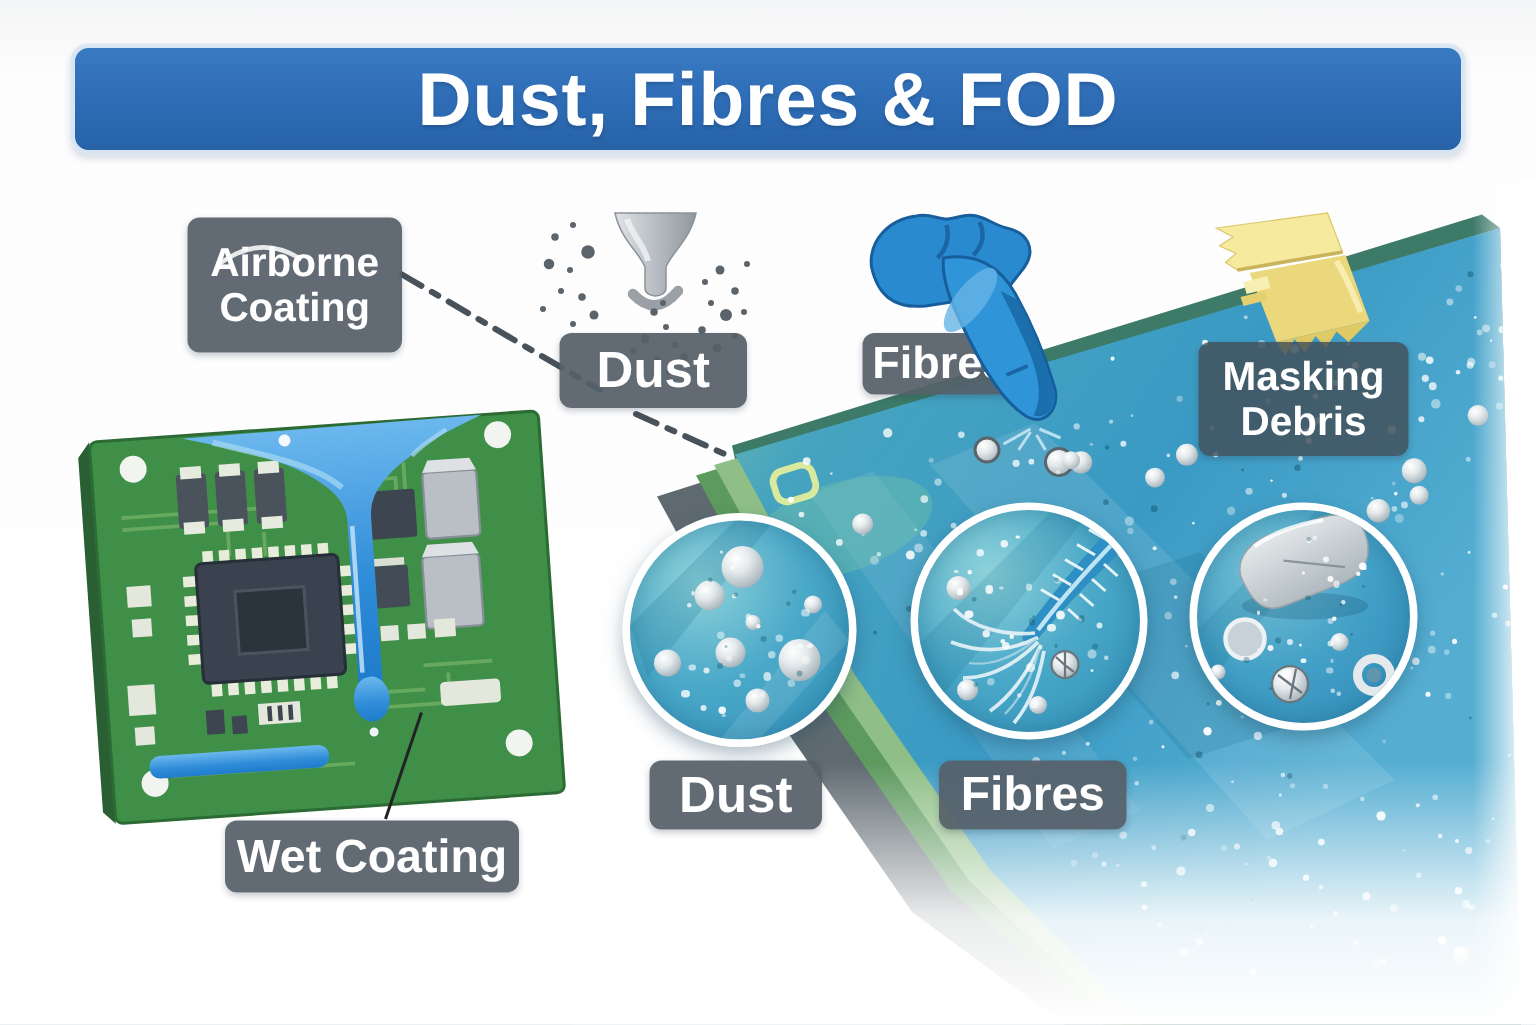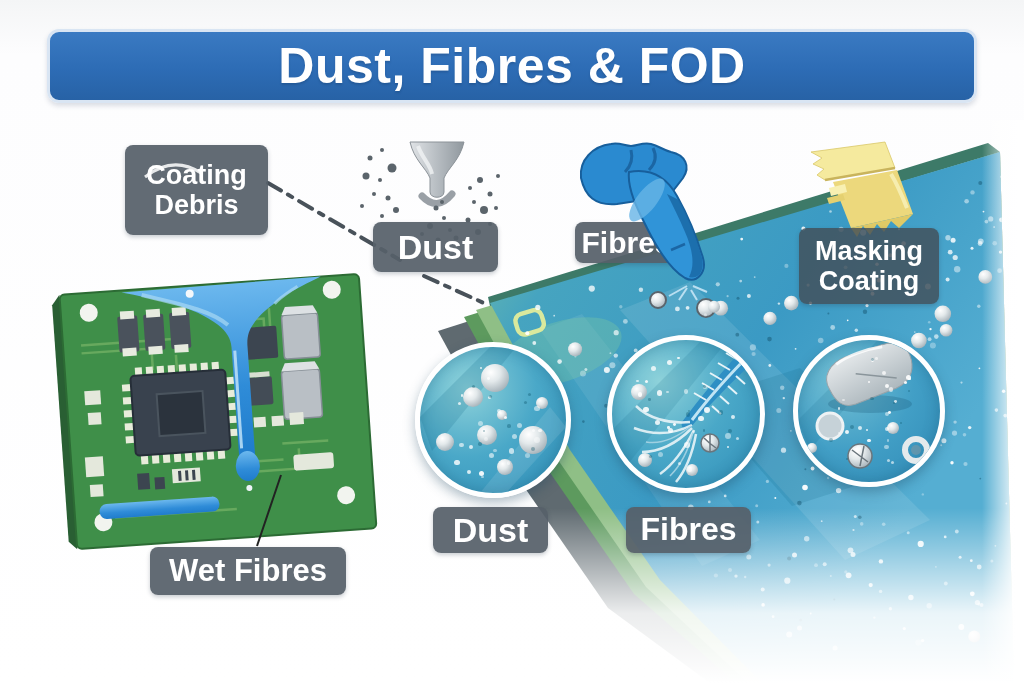--- a/index.html
+++ b/index.html
@@ -591,37 +591,37 @@
       <circle cx="95" cy="88" r="6" fill="url(#sg)"></circle>
       <circle cx="14" cy="108" r="5" fill="url(#sg)"></circle>
     </svg>
     <span class="dots"></span>
   <span class="dot" style="left: 69.4px; top: 98.5px; width: 3.7px; height: 3.7px; background: rgba(255, 255, 255, 0.89);"></span><span class="dot" style="left: 46.9px; top: 90.2px; width: 4.3px; height: 4.3px; background: rgba(255, 255, 255, 0.88);"></span><span class="dot" style="left: 57.5px; top: 105.8px; width: 5.1px; height: 5.1px; background: rgba(255, 255, 255, 0.59);"></span><span class="dot" style="left: 86.9px; top: 44.2px; width: 4.2px; height: 4.2px; background: rgba(255, 255, 255, 0.89);"></span><span class="dot" style="left: 73.3px; top: 18.9px; width: 2.9px; height: 2.9px; background: rgba(255, 255, 255, 0.9);"></span><span class="dot" style="left: 59.7px; top: 85.7px; width: 4.1px; height: 4.1px; background: rgba(255, 255, 255, 0.74);"></span><span class="dot" style="left: 107.6px; top: 34.6px; width: 5px; height: 5px; background: rgba(255, 255, 255, 0.91);"></span><span class="dot" style="left: 86px; top: 104.6px; width: 4.9px; height: 4.9px; background: rgba(255, 255, 255, 0.48);"></span><span class="dot" style="left: 88.6px; top: 99.4px; width: 2.4px; height: 2.4px; background: rgba(255, 255, 255, 0.44);"></span><span class="dot" style="left: 90.7px; top: 47.2px; width: 4.5px; height: 4.5px; background: rgba(255, 255, 255, 0.62);"></span><span class="dot" style="left: 39.9px; top: 92.3px; width: 2.2px; height: 2.2px; background: rgba(255, 255, 255, 0.5);"></span><span class="dot" style="left: 90.2px; top: 71.2px; width: 2.8px; height: 2.8px; background: rgba(255, 255, 255, 0.9);"></span><span class="dot" style="left: 87.1px; top: 86.8px; width: 3.9px; height: 3.9px; background: rgba(255, 255, 255, 0.69);"></span><span class="dot" style="left: 44.1px; top: 58.6px; width: 2.8px; height: 2.8px; background: rgba(255, 255, 255, 0.5);"></span><span class="dot" style="left: 67.5px; top: 88.5px; width: 2.5px; height: 2.5px; background: rgba(255, 255, 255, 0.83);"></span><span class="dot" style="left: 39.7px; top: 67.2px; width: 2.5px; height: 2.5px; background: rgba(255, 255, 255, 0.72);"></span><span class="dot" style="left: 92.9px; top: 120.6px; width: 3.1px; height: 3.1px; background: rgba(255, 255, 255, 0.6);"></span><span class="dot" style="left: 69.7px; top: 40.7px; width: 2.2px; height: 2.2px; background: rgba(255, 255, 255, 0.88);"></span><span class="dot" style="left: 96.4px; top: 60.1px; width: 2.9px; height: 2.9px; background: rgba(255, 255, 255, 0.73);"></span><span class="dot" style="left: 56.4px; top: 107.8px; width: 2.6px; height: 2.6px; background: rgba(255, 255, 255, 0.53);"></span><span class="dot" style="left: 87px; top: 71.5px; width: 4.3px; height: 4.3px; background: rgba(255, 255, 255, 0.5);"></span><span class="dot" style="left: 106px; top: 40.6px; width: 3.1px; height: 3.1px; background: rgba(255, 255, 255, 0.9);"></span><span class="dot" style="left: 88.7px; top: 119.4px; width: 3.1px; height: 3.1px; background: rgba(255, 255, 255, 0.59);"></span><span class="dot" style="left: 77.2px; top: 17.3px; width: 2.4px; height: 2.4px; background: rgba(255, 255, 255, 0.57);"></span><span class="dot" style="left: 84.3px; top: 31.3px; width: 4.2px; height: 4.2px; background: rgba(255, 255, 255, 0.75);"></span><span class="dot" style="left: 110px; top: 37.7px; width: 2.6px; height: 2.6px; background: rgba(255, 255, 255, 0.85);"></span><span class="dot" style="left: 30.8px; top: 98px; width: 3.9px; height: 3.9px; background: rgba(10, 80, 100, 0.35);"></span><span class="dot" style="left: 101.8px; top: 82.1px; width: 2.2px; height: 2.2px; background: rgba(10, 80, 100, 0.35);"></span><span class="dot" style="left: 72.2px; top: 56.8px; width: 3.5px; height: 3.5px; background: rgba(10, 80, 100, 0.35);"></span><span class="dot" style="left: 94.7px; top: 62.1px; width: 2.1px; height: 2.1px; background: rgba(10, 80, 100, 0.35);"></span><span class="dot" style="left: 51.5px; top: 85px; width: 4.4px; height: 4.4px; background: rgba(10, 80, 100, 0.35);"></span><span class="dot" style="left: 73.1px; top: 18.1px; width: 3px; height: 3px; background: rgba(10, 80, 100, 0.35);"></span><span class="dot" style="left: 110.1px; top: 50px; width: 2.1px; height: 2.1px; background: rgba(10, 80, 100, 0.35);"></span><span class="dot" style="left: 47.9px; top: 117.8px; width: 2.6px; height: 2.6px; background: rgba(10, 80, 100, 0.35);"></span></div>
 
   <div class="tag" style="left:125px;top:145px;width:143px;height:90px;font-size:27px;">
     <svg class="abs" width="70" height="30" style="left:14px;top:8px;">
       <path d="M6,24 Q34,2 62,20" stroke="rgba(255,255,255,.85)" stroke-width="3" fill="none"></path>
     </svg>
-    <span>Coating Debris</span>
+    <span>Airborne Coating</span>
   </div>
 
   <div class="tag" style="left:373px;top:222px;width:125px;height:50px;font-size:34px;">
     <span>Dust</span>
   </div>
 
   <div class="tag" style="left:575px;top:222px;width:103px;height:41px;font-size:30px;z-index:40;">
     <span>Fibres</span>
   </div>
 
   <div class="tag translucent" style="left:799px;top:228px;width:140px;height:76px;font-size:27px;">
-    <span>Masking Coating</span>
+    <span>Masking Debris</span>
   </div>
 
   <div class="tag" style="left:150px;top:547px;width:196px;height:48px;font-size:31px;">
-    <span>Wet Fibres</span>
+    <span>Wet Coating</span>
   </div>
 
   <div class="tag" style="left:433px;top:507px;width:115px;height:46px;font-size:34px;">
     <span>Dust</span>
   </div>
 
   <div class="tag" style="left:626px;top:507px;width:125px;height:46px;font-size:32px;">
     <span>Fibres</span>
   </div>
 

